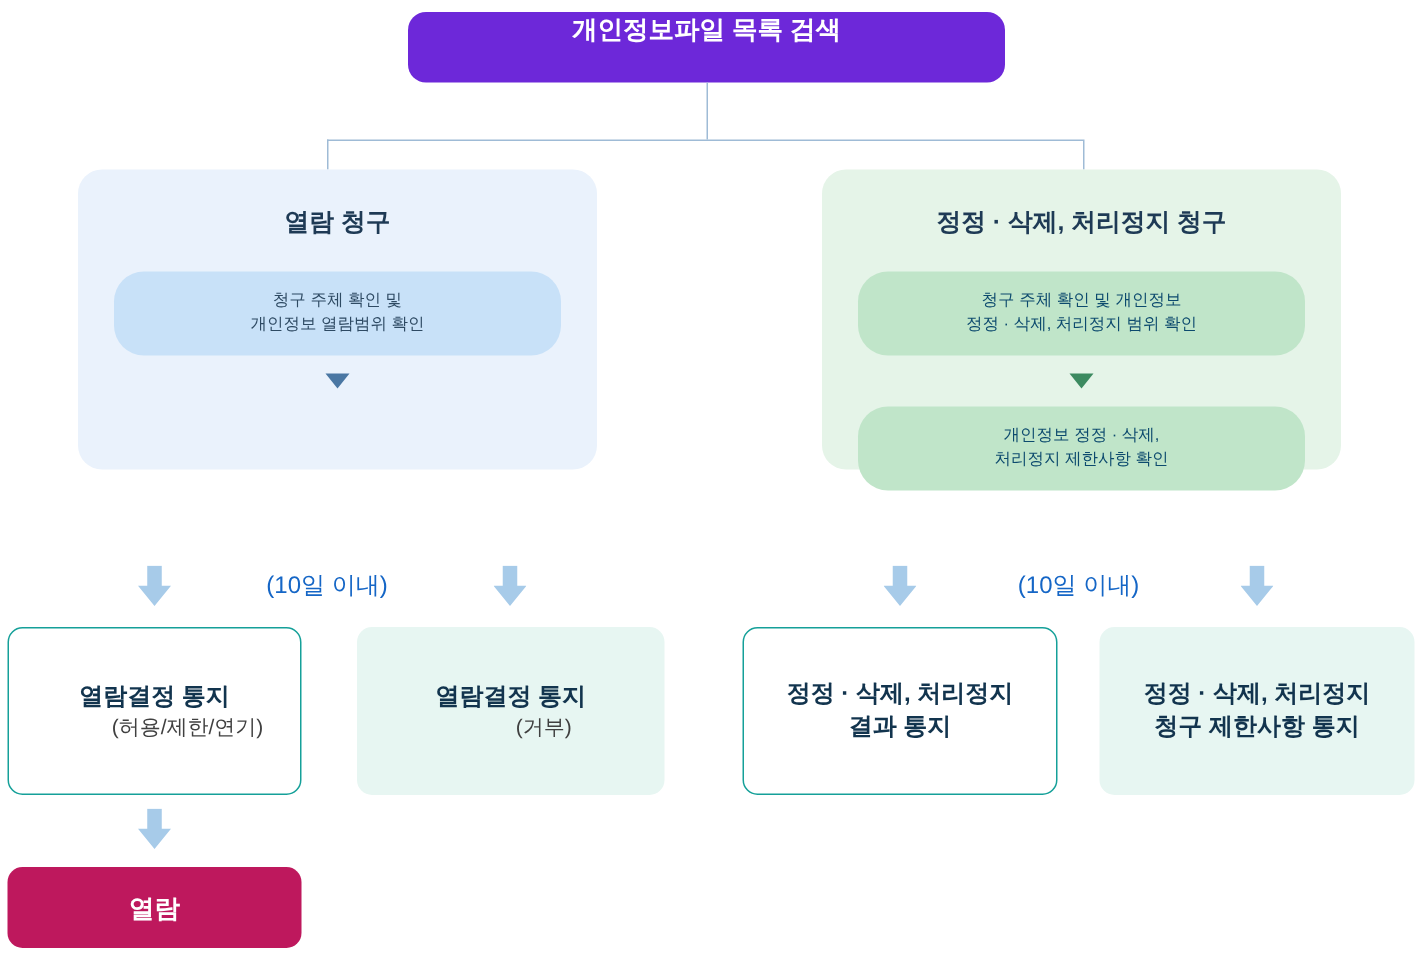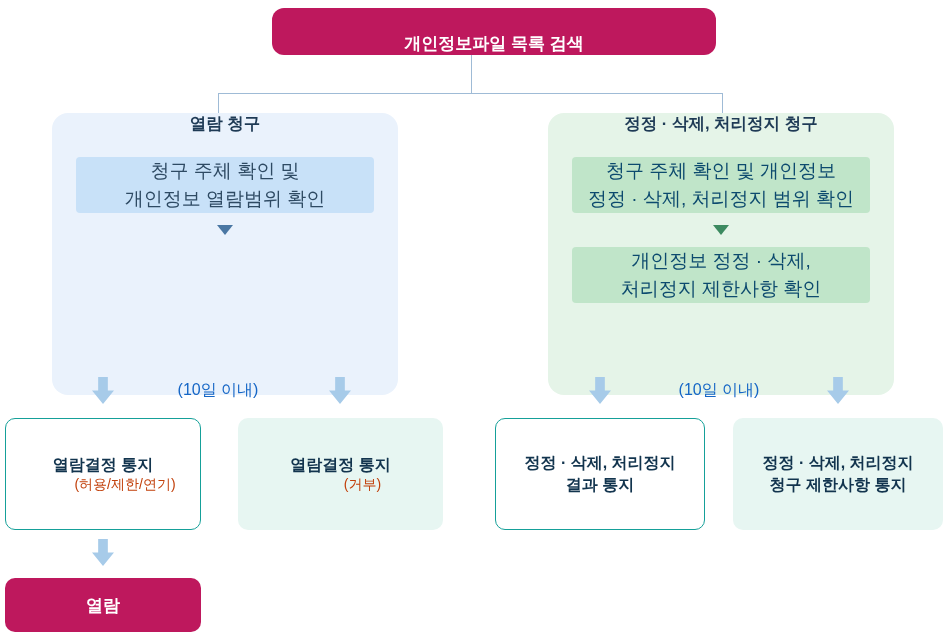--- a/index.html
+++ b/index.html
@@ -1,52 +1,52 @@
 <!DOCTYPE html>
 <html><head>
 <meta charset="utf-8">
 <style>
   * { margin:0; padding:0; box-sizing:border-box; }
   html,body { background:#ffffff; }
   body { font-family:"Liberation Sans","DejaVu Sans",sans-serif; }
   .canvas { position:relative; width:945px; height:635px; background:#ffffff; overflow:hidden; }
 
-  .root-node { position:absolute; left:272px; top:8px; width:444px; height:47px;
-    background:#be185d; border-radius:12px; display:flex; align-items:flex-end; justify-content:center;
+  .root-node { position:absolute; left:272px; top:8px; width:398px; height:47px;
+    background:#6d28d9; border-radius:12px; display:flex; align-items:flex-start; justify-content:center;
     color:#ffffff; font-weight:bold; font-size:17px; }
 
   .conn { position:absolute; background:#9FBBD6; }
   .conn-v { width:1px; }
   .conn-h { height:1px; }
 
-  .panel { position:absolute; top:113px; width:346px; height:282px; border-radius:16px; }
+  .panel { position:absolute; top:113px; width:346px; height:200px; border-radius:16px; padding-top:24px; }
   .panel-blue { left:52px; background:#EAF2FC; }
   .panel-green { left:548px; background:#E5F4E8; }
   .panel-title { text-align:center; font-weight:bold; font-size:16.5px; color:#1E3A55; height:20px; margin-bottom:24px; }
 
-  .step { width:298px; height:56px; margin:0 auto; border-radius:4px; display:flex; align-items:center; justify-content:center;
-    text-align:center; font-size:19px; line-height:1.45; white-space:pre-line; }
+  .step { width:298px; height:56px; margin:0 auto; border-radius:20px; display:flex; align-items:center; justify-content:center;
+    text-align:center; font-size:11px; line-height:1.45; white-space:pre-line; }
   .step-blue { background:#C8E1F8; color:#2E4A63; }
   .step-green { background:#C0E5C9; color:#0c4a6e; }
 
   .tri { width:0; height:0; border-left:8px solid transparent; border-right:8px solid transparent; margin:12px auto; }
   .tri-blue { border-top:10px solid #4A77A3; }
   .tri-green { border-top:10px solid #3C8A60; }
 
   .block-arrow { position:absolute; width:22px; height:27px; background:#A7CBE9;
     clip-path:polygon(28% 0, 72% 0, 72% 50%, 100% 50%, 50% 100%, 0 50%, 28% 50%); }
 
   .deadline { position:absolute; top:380px; transform:translateX(-50%); color:#1566C6; font-weight:normal; font-size:16px; white-space:nowrap; }
 
   .outcome { position:absolute; top:418px; height:112px; border-radius:10px; display:flex; flex-direction:column;
     align-items:center; justify-content:center; gap:0; text-align:center; padding:0 6px; }
   .outcome-bordered { background:#ffffff; border:1.5px solid #15A099; }
   .outcome-mint { background:#E7F6F2; }
   .outcome-title { font-weight:bold; font-size:16px; color:#12344E; white-space:pre-line; line-height:1.4; }
-  .outcome-sub { font-size:14px; color:#c2410c;margin-left:44px; }
+  .outcome-sub { font-size:14px; color:#404040;margin-left:44px; }
   .outcome-sub-small { font-size:12.5px; color:#23303D; }
 
   .action-btn { position:absolute; left:5px; top:578px; width:196px; height:54px; background:#be185d; border-radius:10px;
     display:flex; align-items:center; justify-content:center; color:#ffffff; font-weight:bold; font-size:17px; }
 </style>
 </head>
 <body>
 
 <div class="canvas">
 

